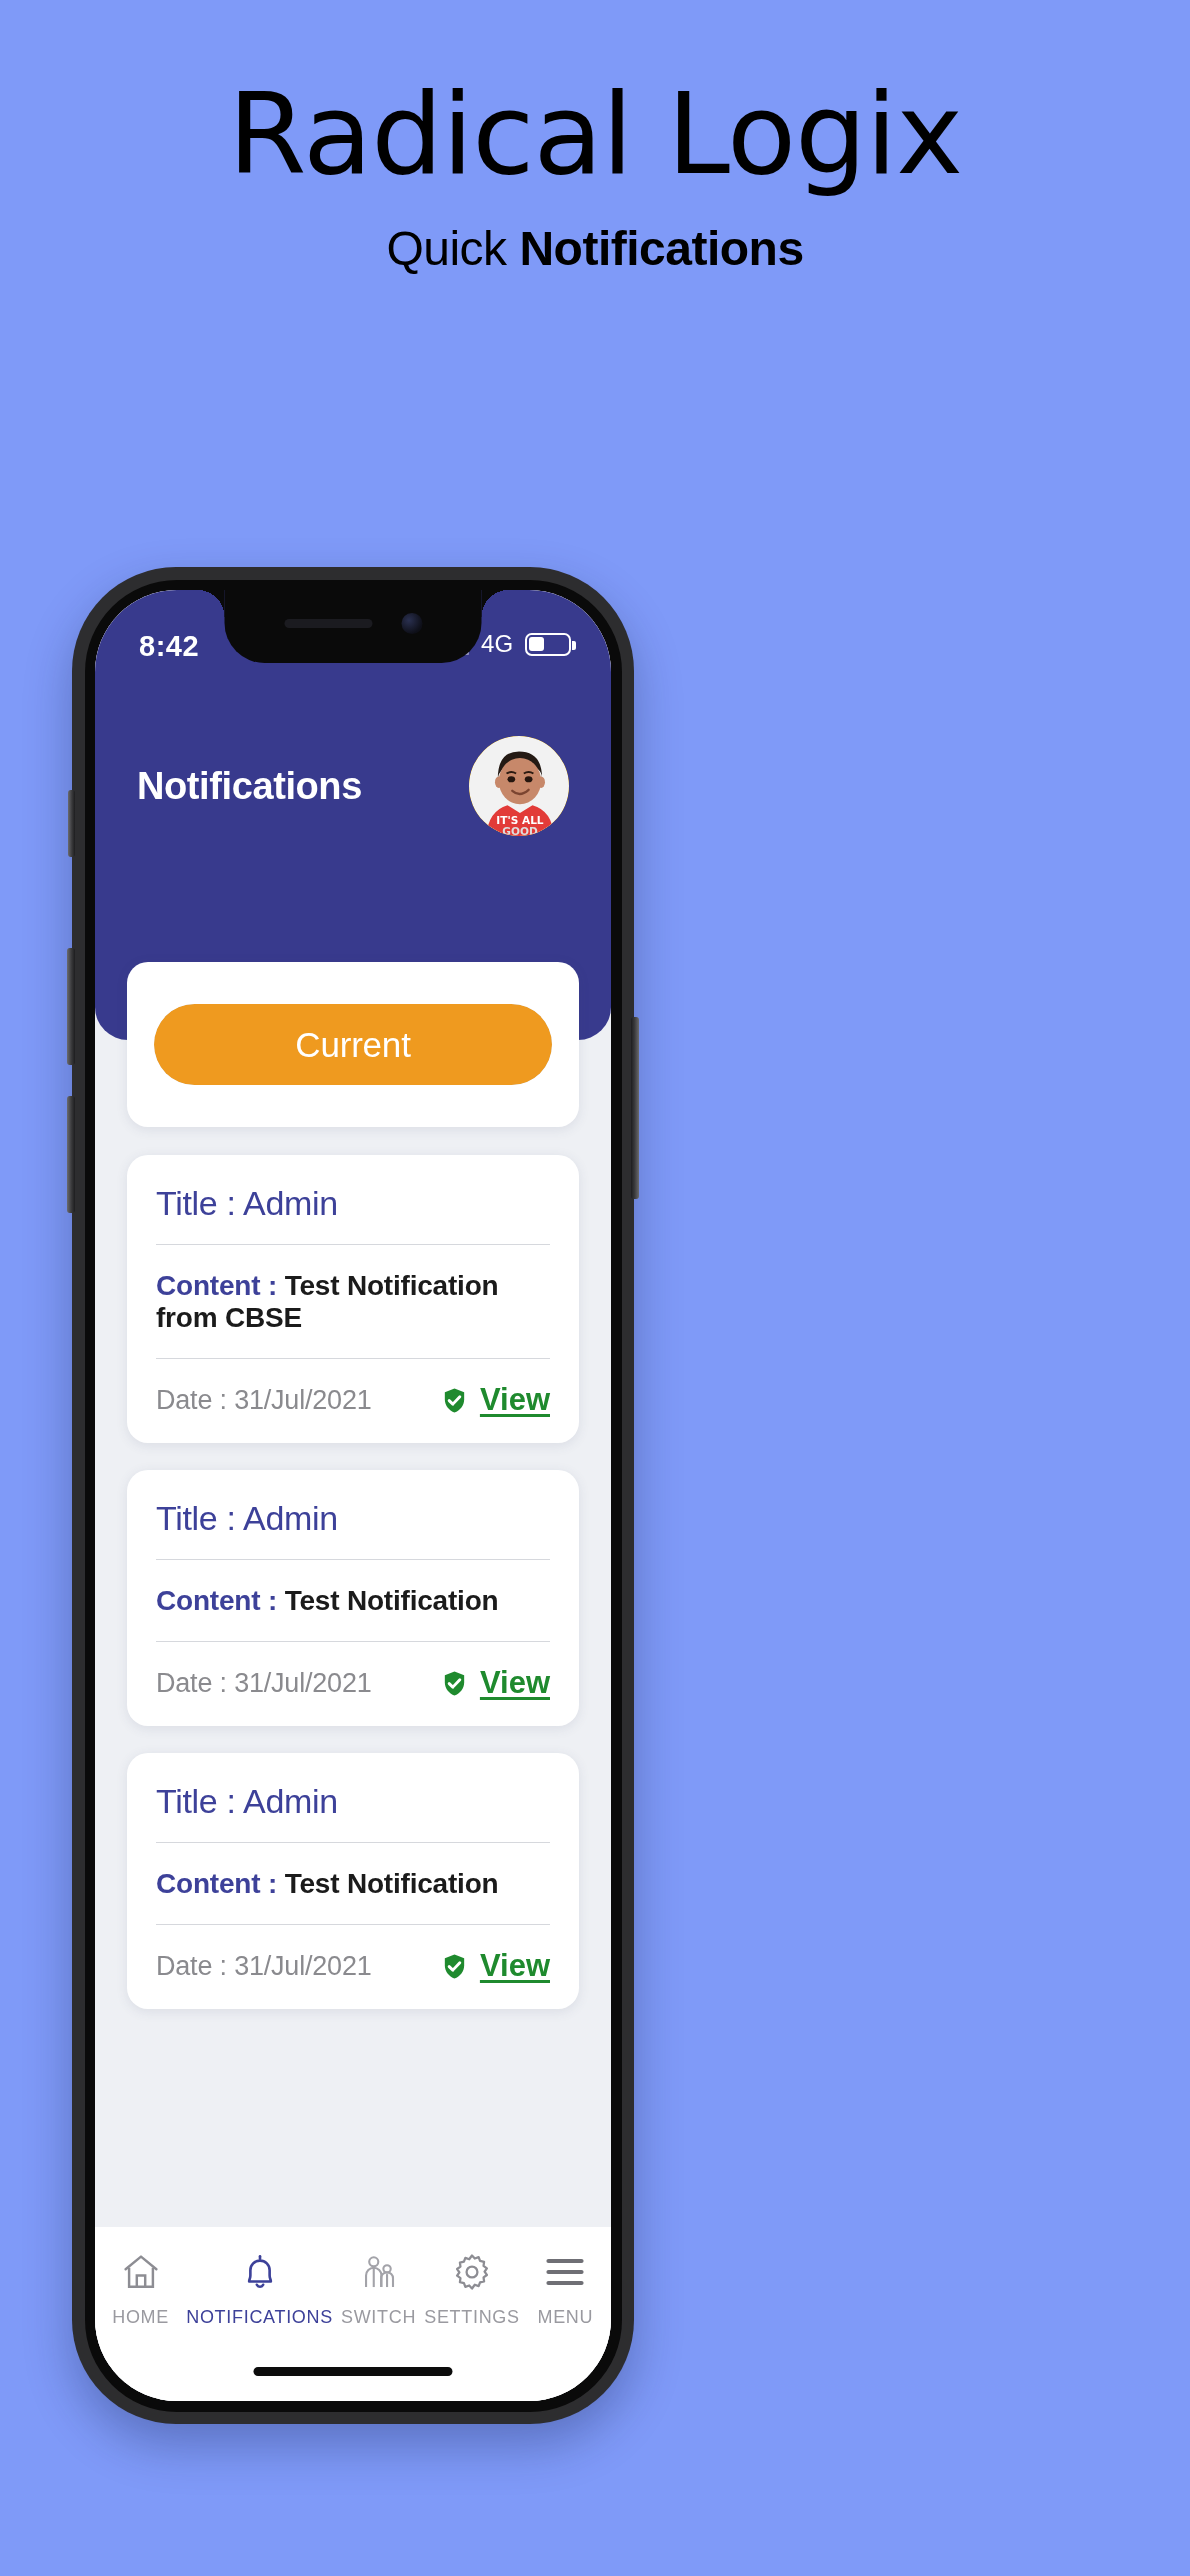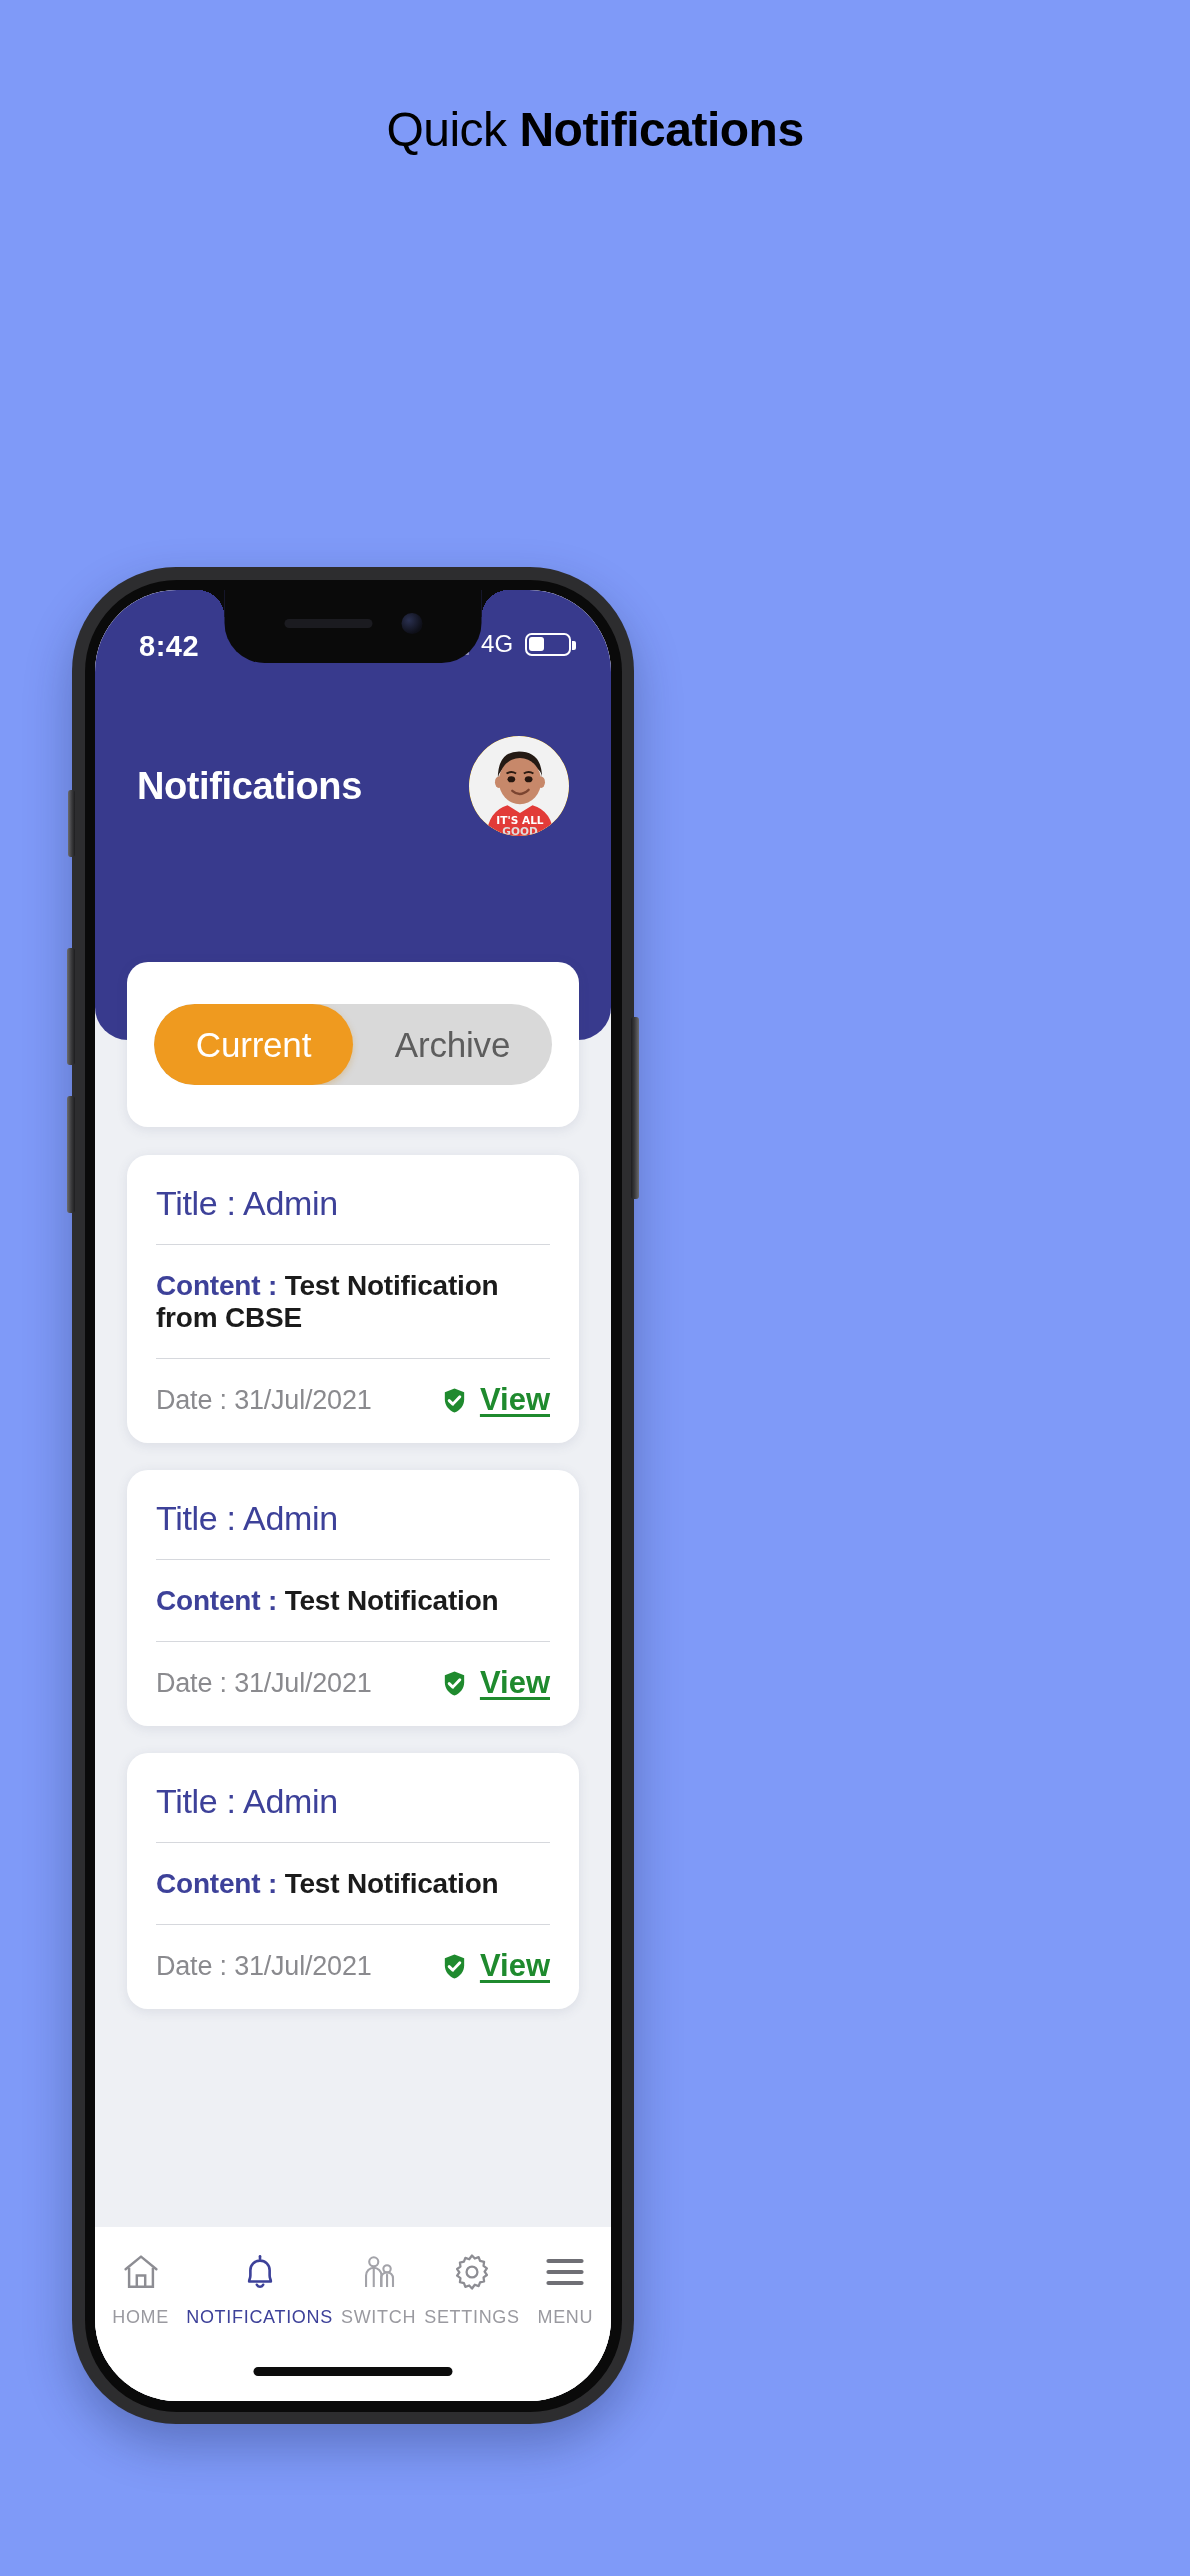--- a/index.html
+++ b/index.html
@@ -234,20 +234,21 @@
     position: absolute; bottom: 25px; left: 50%;
     transform: translateX(-50%);
     width: 199px; height: 8.6px; background: #0c0c0c; border-radius: 5.8px;
     z-index: 7;
   }
 </style>
 </head>
 <body>
 
 <div class="promo">
+  <div class="promo-title">Radical Logix</div>
   <div class="promo-sub"><span>Quick </span><b>Notifications</b></div>
 </div>
 
 <div class="device">
 
   <div class="btn-side btn-silent"></div>
   <div class="btn-side btn-volup"></div>
   <div class="btn-side btn-voldn"></div>
   <div class="btn-side btn-power"></div>
 
@@ -313,21 +314,20 @@
       <div class="notch">
         <div class="speaker"></div>
         <div class="frontcam"></div>
       </div>
 
       <div class="content">
 
         <div class="card tab-card">
           <div class="tabs">
             <div class="tab active">Current</div>
-            <div class="tab">Archive</div>
           </div>
         </div>
 
         <div class="card note-card">
           <div class="note-title">Title : Admin</div>
           <div class="divider"></div>
           <div class="note-content"><span class="lbl">Content : </span><span>Test Notification from CBSE</span></div>
           <div class="divider"></div>
           <div class="note-foot">
             <div class="note-date">Date : 31/Jul/2021</div>

